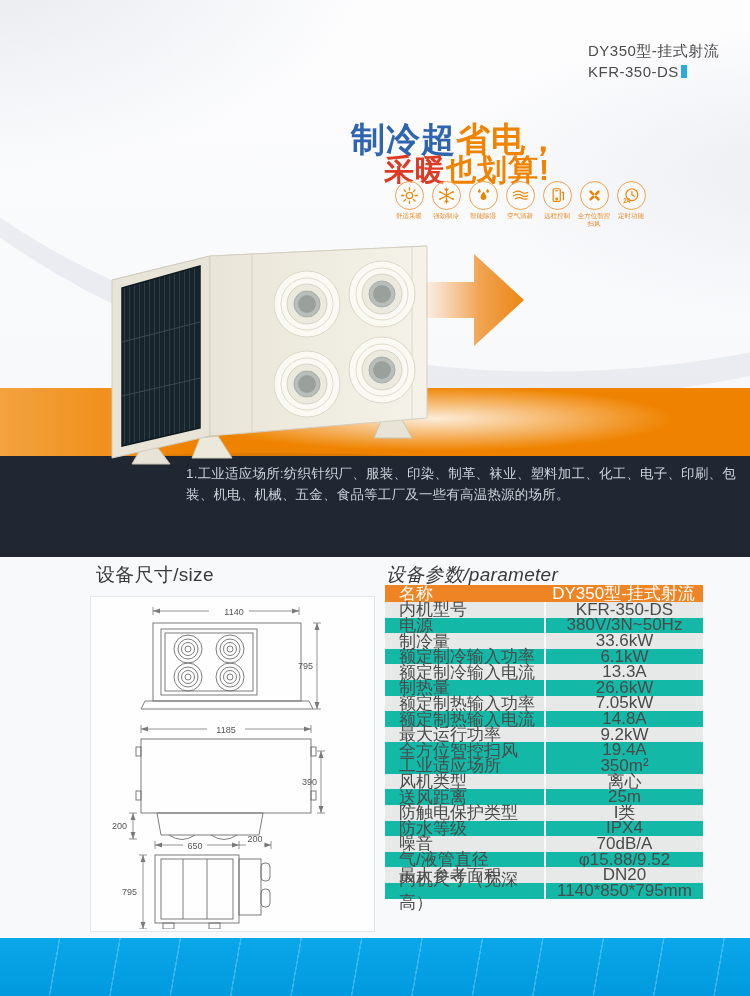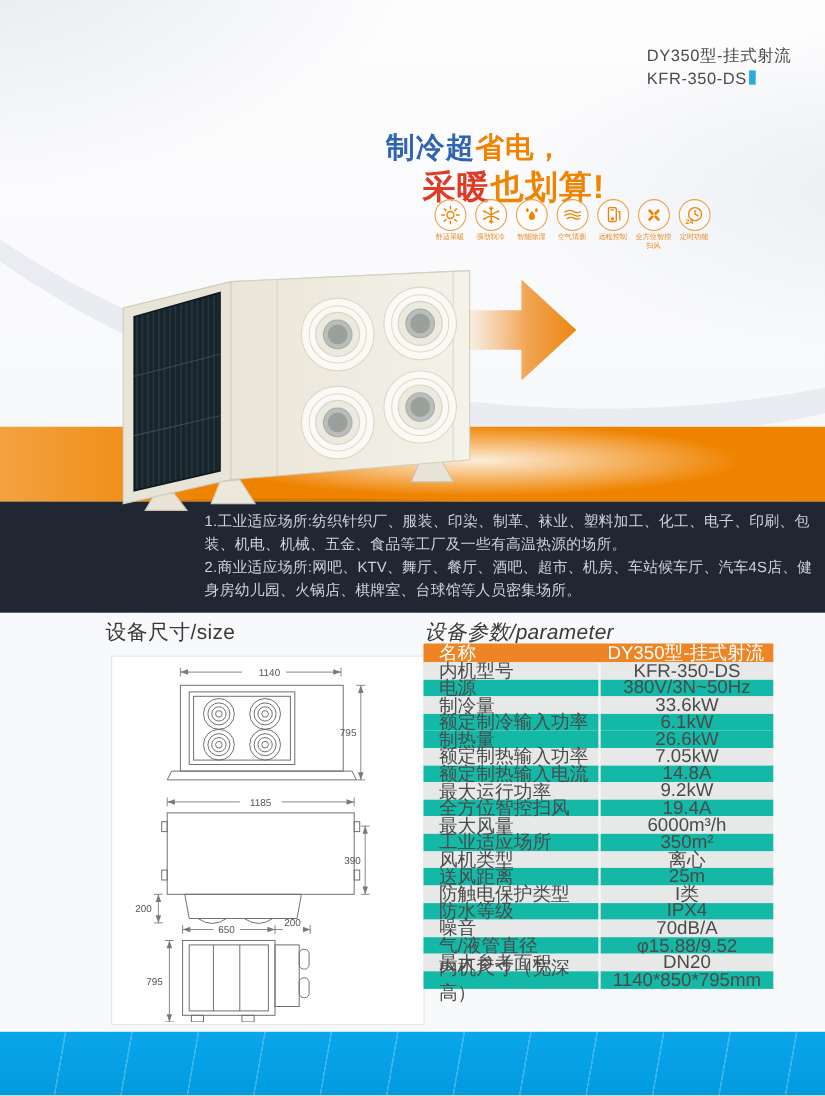--- a/index.html
+++ b/index.html
@@ -19,21 +19,21 @@
   .sw3{position:absolute;width:1400px;height:900px;border-radius:50%;
     border-bottom:26px solid rgba(214,219,228,.45);top:-530px;left:-200px;transform:rotate(4deg);}
 
   
   .model-title{position:absolute;left:588px;top:40px;font-size:15px;line-height:21px;
     color:#4e4b4b;letter-spacing:.5px;}
   .cursor-bar{display:inline-block;width:6px;height:13px;background:#29abe2;margin-left:2px;
     vertical-align:-1px;}
 
   
-  .hl1{position:absolute;left:351px;top:117px;font-size:26px;font-weight:800;letter-spacing:1px;white-space:nowrap;}
+  .hl1{position:absolute;left:351px;top:117px;font-size:34px;font-weight:800;letter-spacing:1px;white-space:nowrap;}
   .hl2{position:absolute;left:384px;top:150px;font-size:30px;font-weight:800;letter-spacing:1px;white-space:nowrap;}
   .hl-blue{color:#2f65af;} .hl-orange{color:#f08300;} .hl-red{color:#de3a24;}
 
   
   .features{position:absolute;left:392px;top:181px;display:flex;gap:3px;}
   .feature{width:34px;text-align:center;}
   .f-circle{width:27px;height:27px;border:1px solid #f0a049;border-radius:50%;
     margin:0 auto;display:flex;align-items:center;justify-content:center;background:rgba(255,255,255,.4);}
   .f-label{margin-top:2px;font-size:6.5px;line-height:8px;color:#e8871e;}
 
@@ -52,21 +52,21 @@
   .app-banner .txt{position:absolute;left:186px;top:7px;width:556px;color:#cdd2d9;
     font-size:13.5px;line-height:21px;letter-spacing:.2px;}
   .app-banner p{margin:0;}
 
   
   .sec-title{position:absolute;top:562px;font-size:19px;color:#3a3a3a;letter-spacing:.3px;}
   .sec-size{left:96px;} .sec-param{left:386px;font-style:italic;}
 
   
   .drawings{position:absolute;left:90px;top:596px;width:285px;height:336px;background:#fefefe;
-    border:1px solid #e4e6e9;box-sizing:border-box;margin-left:11px;}
+    border:1px solid #e4e6e9;box-sizing:border-box;}
   .drawings svg{display:block;margin:2px auto 0;}
   .dim-line{stroke:#7a7a7a;stroke-width:.8;fill:none;}
   .dim-text{fill:#555;font-size:9px;}
   .draw-line{stroke:#6f6f6f;stroke-width:.9;fill:none;}
 
   
   .param-table{position:absolute;left:385px;top:585px;width:318px;font-size:17px;}
   .t-head{display:flex;height:17px;background:#ee8424;color:#fff;align-items:center;}
   .t-head .t-name{padding-left:14px;width:50%;box-sizing:border-box;}
   .t-head .t-val{flex:1;text-align:center;}
@@ -91,21 +91,20 @@
   <div class="sw1"></div>
   <div class="sw2"></div>
   <div class="sw3"></div>
 
   <div class="orange-band">
     <div class="flare"></div>
   </div>
   <div class="app-banner">
     <div class="txt">
       <p>1.工业适应场所:纺织针织厂、服装、印染、制革、袜业、塑料加工、化工、电子、印刷、包装、机电、机械、五金、食品等工厂及一些有高温热源的场所。</p>
-      <p>2.商业适应场所:网吧、KTV、舞厅、餐厅、酒吧、超市、机房、车站候车厅、汽车4S店、健身房幼儿园、火锅店、棋牌室、台球馆等人员密集场所。</p>
     </div>
   </div>
 
   <div class="model-title">
     <div>DY350型-挂式射流</div>
     <div>
       <span>KFR-350-DS</span><span class="cursor-bar"></span>
     </div>
   </div>
 
@@ -355,20 +354,24 @@
   <div class="t-row odd">
     <span class="t-name">制冷量</span>
     <span class="t-val">33.6kW</span>
   </div>
 
   <div class="t-row even">
     <span class="t-name">额定制冷输入功率</span>
     <span class="t-val">6.1kW</span>
   </div>
 
+  <div class="t-row odd">
+    <span class="t-name">额定制冷输入电流</span>
+    <span class="t-val">13.3A</span>
+  </div>
 
   <div class="t-row even">
     <span class="t-name">制热量</span>
     <span class="t-val">26.6kW</span>
   </div>
 
   <div class="t-row odd">
     <span class="t-name">额定制热输入功率</span>
     <span class="t-val">7.05kW</span>
   </div>
@@ -381,24 +384,20 @@
   <div class="t-row odd">
     <span class="t-name">最大运行功率</span>
     <span class="t-val">9.2kW</span>
   </div>
 
   <div class="t-row even">
     <span class="t-name">全方位智控扫风</span>
     <span class="t-val">19.4A</span>
   </div>
 
-  <div class="t-row odd">
-    <span class="t-name">最大风量</span>
-    <span class="t-val">6000m³/h</span>
-  </div>
 
   <div class="t-row even">
     <span class="t-name">工业适应场所</span>
     <span class="t-val">350m²</span>
   </div>
 
   <div class="t-row odd">
     <span class="t-name">风机类型</span>
     <span class="t-val">离心</span>
   </div>

